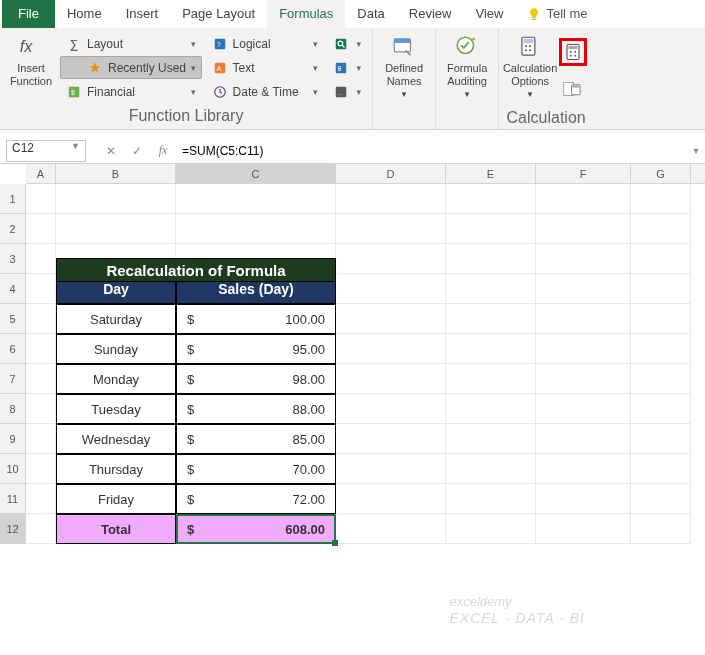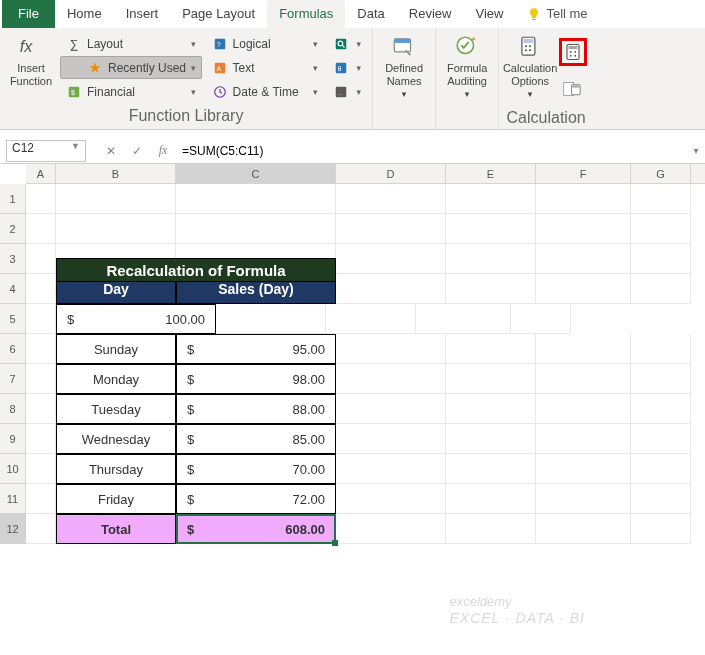--- a/index.html
+++ b/index.html
@@ -345,20 +345,21 @@
       <div class="cell cC hdr-cell">Sales (Day)</div>
       <div class="cell cD"></div>
         <div class="cell cE"></div>
         <div class="cell cF"></div>
         <div class="cell cG"></div>
       </div>
 
     <div id="data-rows">
         <div class="row">
           <div class="cell cA"></div>
+          <div class="cell cB data-cell">Saturday</div>
           <div class="cell cC money-cell">
             <span>$</span>
             <span>100.00</span>
           </div>
           <div class="cell cD"></div>
           <div class="cell cE"></div>
           <div class="cell cF"></div>
           <div class="cell cG"></div>
         </div>
         <div class="row">

